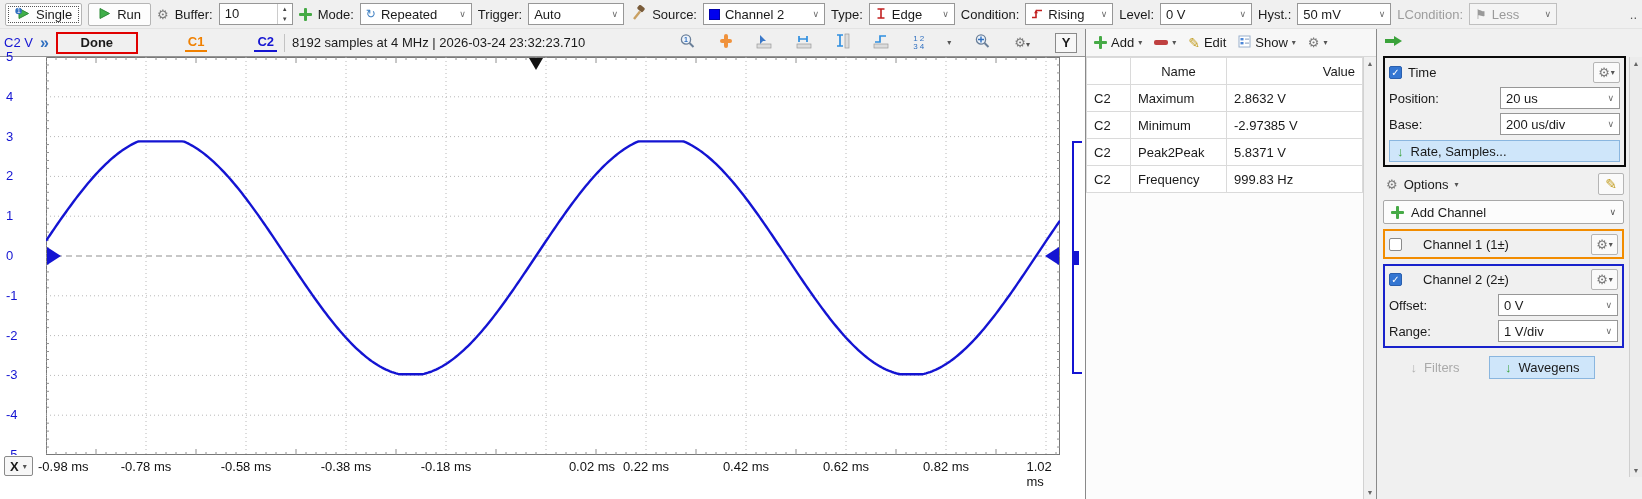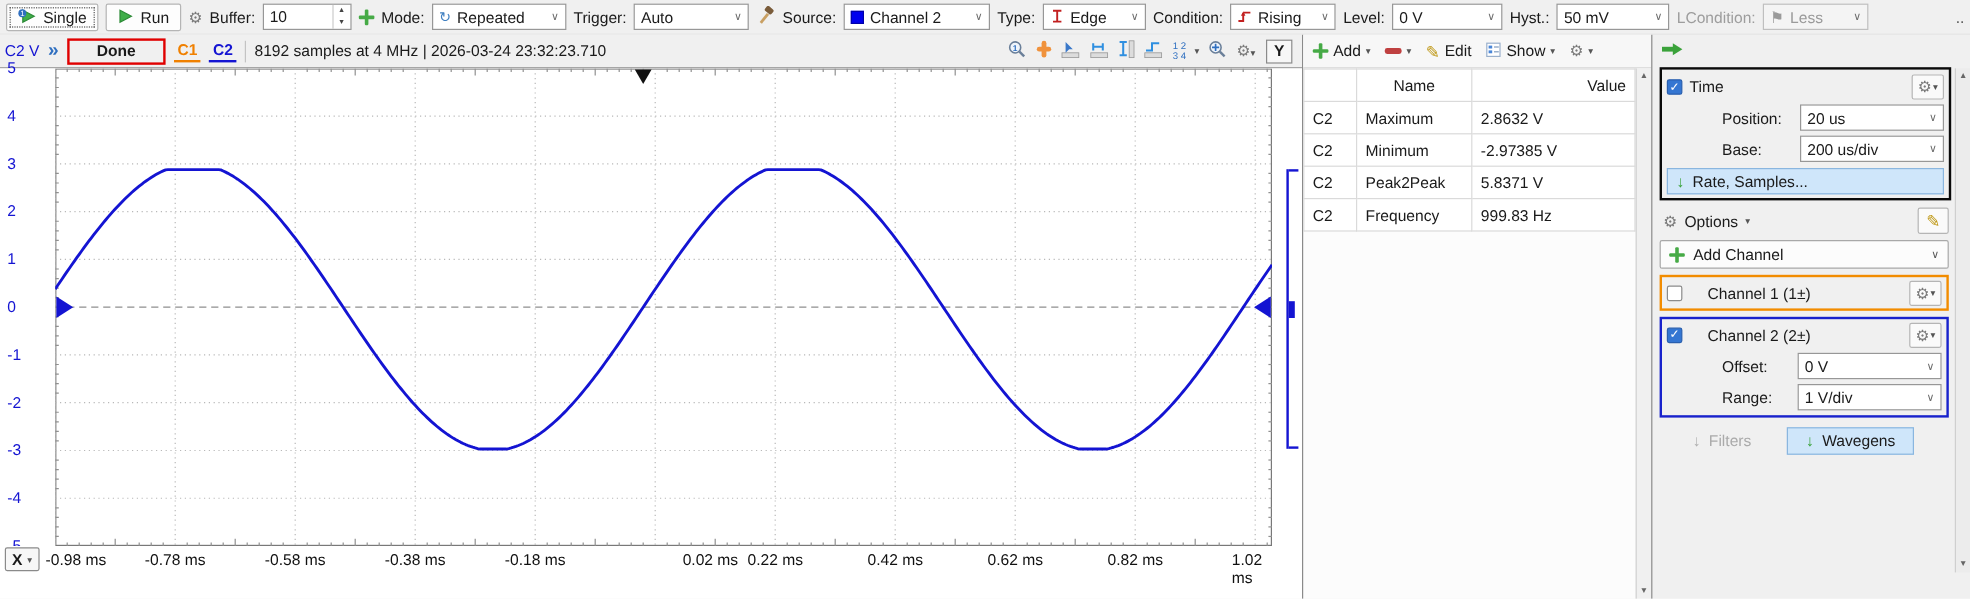--- a/index.html
+++ b/index.html
@@ -27,25 +27,25 @@
 .glyph{flex:none;line-height:1;}
 .overflow{margin-left:auto;color:#555;}
 
 .main{flex:1;display:flex;min-height:0;}
 
 .scope{width:1085px;flex:none;background:#fff;display:flex;flex-direction:column;}
 .row2{height:28px;background:#f0f0f0;border-bottom:1px solid #949494;display:flex;align-items:center;gap:7px;padding:0 4px;flex:none;}
 .c2v{color:#1414d2;}
 .fwdarrow{color:#2f6fc0;font-weight:bold;font-size:16px;}
 .done{border:2px solid #e00000;background:#f0f0f0;width:82px;height:22px;display:flex;align-items:center;justify-content:center;font-weight:bold;}
-.chan-tab{font-weight:bold;padding:1px 3px;border-bottom:2px solid currentColor;}
+.chan-tab{font-weight:bold;padding:1px 3px;border-bottom:2px solid currentColor;margin-left:40px;}
 .chan-tab.c1{color:#f08000;}
 .chan-tab.c2{color:#1414d2;}
 .sep{width:1px;height:18px;background:#c3c3c3;}
-.icons{margin-left:auto;display:flex;align-items:center;gap:7px;padding-right:4px;justify-content:center;}
+.icons{margin-left:auto;display:flex;align-items:center;gap:23px;padding-right:4px;justify-content:center;}
 .tinycaret{font-size:8px;color:#555;}
 .ybtn{width:22px;height:20px;border:1px solid #8a8a8a;background:#f7f7f7;font-weight:bold;display:flex;align-items:center;justify-content:center;margin-left:2px;}
 .plot-zone{position:relative;height:398px;flex:none;background:#fff;}
 .ylab{position:absolute;left:6px;color:#1414d2;font-size:13px;}
 .svgwrap{position:absolute;left:46px;top:0;width:1014px;height:398px;}
 .range-bar{position:absolute;left:1072px;top:84px;width:8px;height:233px;border-left:2px solid #1414d2;}
 .range-bar::before,.range-bar::after{content:"";position:absolute;left:0;width:8px;height:2px;background:#1414d2;}
 .range-bar::before{top:0;}
 .range-bar::after{bottom:0;}
 .range-bar .notch{position:absolute;left:0;top:110px;width:5px;height:14px;background:#1414d2;}
@@ -67,21 +67,21 @@
 .mtable th.h-name{text-align:center;width:96px;}
 .mtable th.h-val{text-align:right;}
 .mtable td.c-ch{width:44px;}
 .vscroll{position:absolute;right:0;top:0;bottom:0;width:13px;background:#f0f0f0;border-left:1px solid #d2d2d2;display:flex;flex-direction:column;justify-content:space-between;align-items:center;padding:3px 0;font-size:7px;color:#666;}
 
 .side{flex:1;border-left:1px solid #8a8a8a;background:#f0f0f0;position:relative;padding-right:13px;}
 .side-top{height:27px;display:flex;align-items:center;padding-left:7px;}
 .grp{border:2px solid #0a0a0a;margin:0 3px 0 6px;background:#f0f0f0;padding:2px 4px 3px 4px;}
 .grp-head{display:flex;align-items:center;gap:6px;height:25px;}
 .gearbtn{margin-left:auto;width:27px;height:21px;border:1px solid #b5b5b5;background:#fafafa;border-radius:2px;display:flex;align-items:center;justify-content:center;gap:1px;color:#7a7a7a;flex:none;}
-.frow{display:flex;align-items:center;height:26px;gap:4px;margin-left:46px;}
+.frow{display:flex;align-items:center;height:26px;gap:4px;}
 .frow .lbl{flex:1;}
 .frow .combo{width:120px;}
 .ratebtn{height:22px;background:#cfe6fa;border:1px solid #8ab6df;display:flex;align-items:center;gap:7px;padding:0 7px;margin-top:3px;}
 .greendown{color:#3aa23a;font-weight:bold;font-size:13px;}
 .graydown{color:#b0b0b0;font-weight:bold;font-size:13px;}
 .cbx{width:13px;height:13px;border:1px solid #8b8b8b;background:#fff;border-radius:2px;display:flex;align-items:center;justify-content:center;font-size:10px;color:#fff;flex:none;}
 .cbx.on{background:#3476d2;border-color:#2a5fae;}
 .optrow{display:flex;align-items:center;gap:6px;margin:6px 5px 0 9px;}
 .pencilbtn{margin-left:auto;width:26px;height:22px;border:1px solid #b5b5b5;background:#fafafa;border-radius:2px;display:flex;align-items:center;justify-content:center;}
 .addchan{display:flex;align-items:center;gap:7px;margin:5px 5px 0 6px;height:24px;background:#fcfcfc;border:1px solid #a8a8a8;border-radius:2px;padding:0 7px;}

